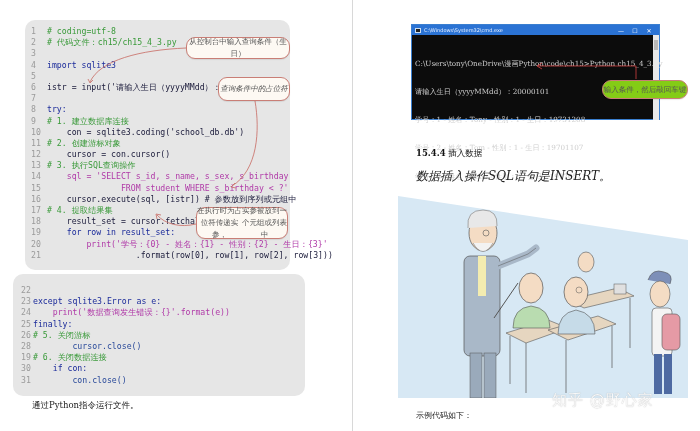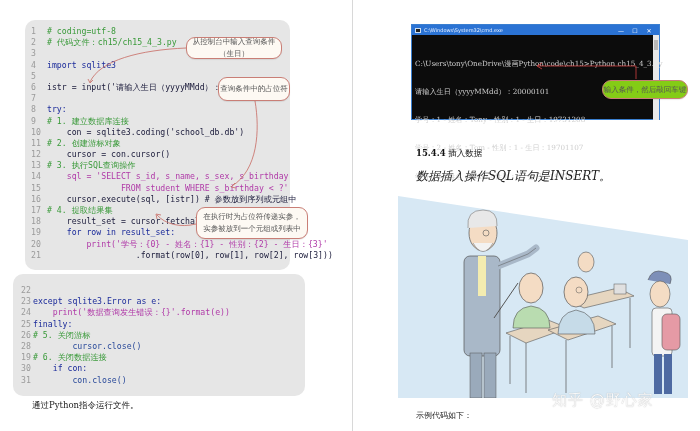--- a/index.html
+++ b/index.html
@@ -25,23 +25,23 @@
   .fn { color: #2a4a9a; }
   .id { color: #1a1a3a; }
 
   
   .callout {
     position: absolute; background: #fdf9f3; border: 1px solid #c97e76;
     border-radius: 9px; font-size: 7.5px; color: #555; text-align: center;
     display: flex; align-items: center; justify-content: center; line-height: 12px;
     box-shadow: 0 1px 1px rgba(0,0,0,0.08);
   }
-  .callout-1 { left: 186px; top: 37px; width: 96px; height: 22px; }
-  .callout-2 { left: 218px; top: 77px; width: 72px; height: 24px; }
-  .callout-3 { left: 196px; top: 207px; width: 112px; height: 32px; flex-direction: column; }
+  .callout-1 { left: 186px; top: 37px; width: 104px; height: 22px; }
+  .callout-2 { left: 218px; top: 77px; width: 72px; height: 24px; font-style: italic; }
+  .callout-3 { left: 196px; top: 207px; width: 92px; height: 32px; flex-direction: row; }
 
   .arrows { position: absolute; left: 0; top: 0; width: 352px; height: 431px; pointer-events: none; }
 
   .caption-left { position: absolute; left: 32px; top: 400px; font-family: "DejaVu Serif", serif; font-size: 8.5px; color: #222; }
 
   
   .cmd-window { position: absolute; left: 411px; top: 24px; width: 249px; height: 96px; background: #0c0c0c; border: 1px solid #3a7fd0; }
   .cmd-titlebar { height: 10px; background: #2b73d4; display: flex; align-items: center; padding: 0 3px; font-size: 5px; color: #e8f0ff; }
   .cmd-titlebar .term-icon { width: 6px; height: 5px; background: #222; border: 1px solid #cde; margin-right: 3px; }
   .cmd-titlebar .title { flex: 1; white-space: nowrap; }

